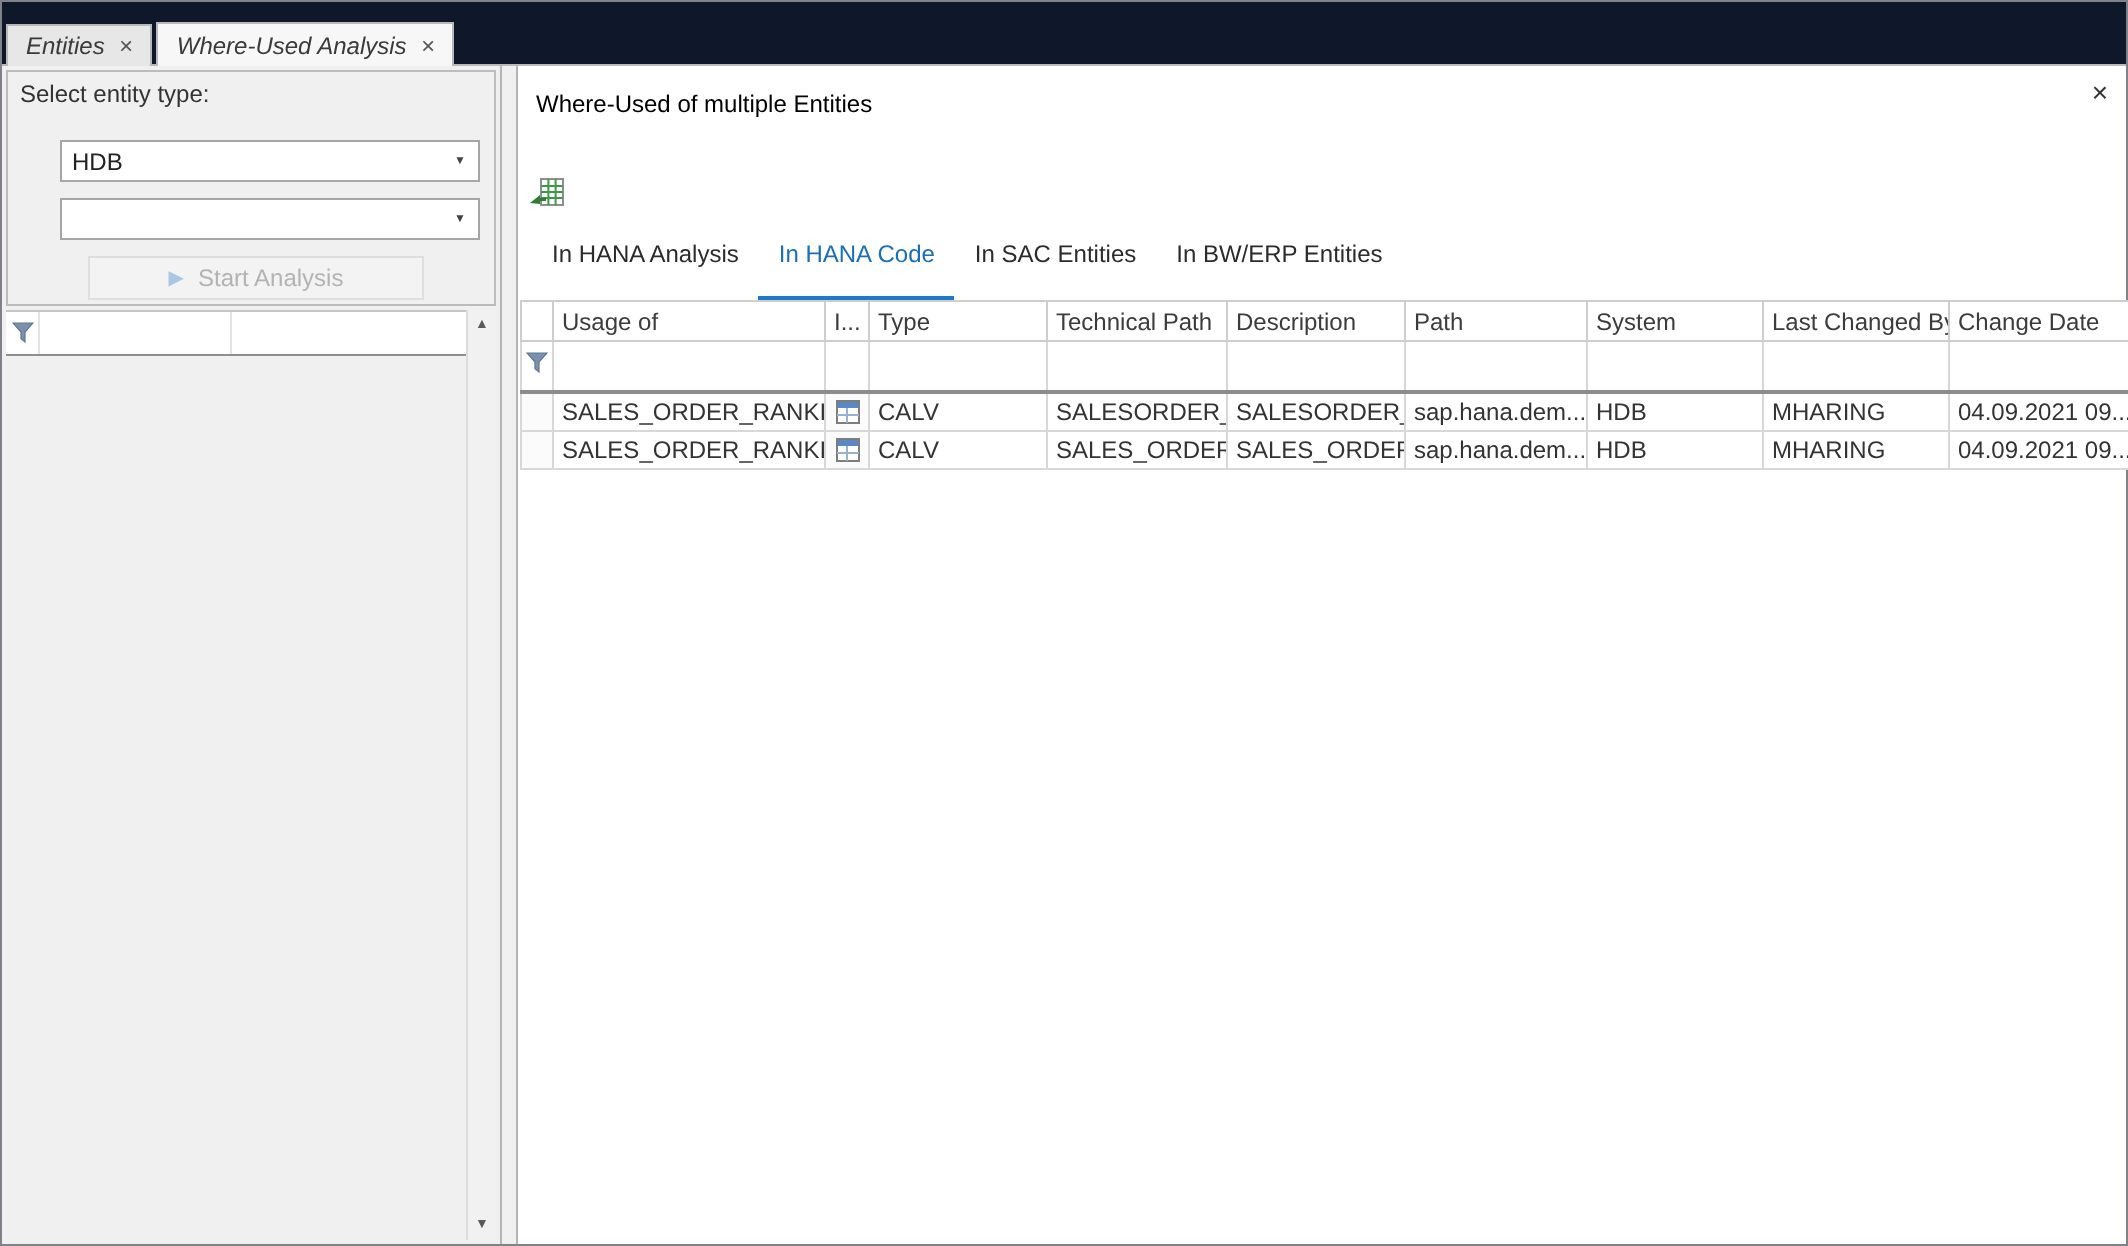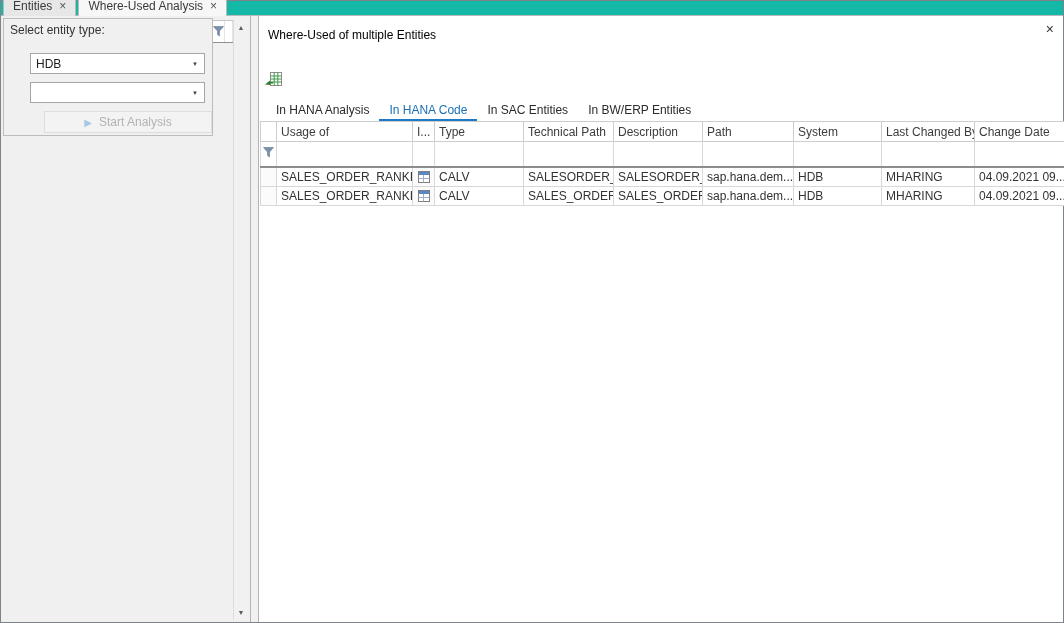--- a/index.html
+++ b/index.html
@@ -13,26 +13,27 @@
   .app {
     width: 1064px; height: 623px;
     border: 1px solid #7f8389;
     background: #f0f0f0;
     display: flex; flex-direction: column;
     position: relative;
   }
 
   
   .doc-tabbar {
-    height: 15px;
+    height: 32px;
     display: flex; align-items: flex-end;
-    background: #14b8a6;
+    background: #0f172a;
     border-bottom: 1px solid #b9b9b9;
     padding-left: 2px;
     flex: none;
+    font-style: italic;
   }
   .doc-tab {
     height: 21px;
     display: flex; align-items: center; gap: 7px;
     padding: 0 9px;
     border: 1px solid #b9b9b9; border-bottom: none;
     background: #e7e7e7; color: #3a3a3a;
     margin-right: 2px;
     position: relative; top: 1px;
   }
@@ -43,21 +44,21 @@
   .tab-close { color: #555; font-size: 12px; line-height: 1; }
 
   
   .main { flex: 1; display: flex; min-height: 0; }
 
   
   .left-panel {
     width: 250px; flex: none;
     background: #f0f0f0;
     border-right: 1px solid #b4b4b4;
-    display: flex; flex-direction: row;
+    display: flex; flex-direction: column;
     padding: 2px 2px 2px 2px;
   }
   .groupbox {
     border: 1px solid #bcbcbc;
     height: 118px; flex: none;
     background: #f0f0f0;
   }
   .gb-title { padding: 4px 6px 2px 6px; color: #333; }
   .dropdown {
     margin: 14px 7px 0 26px;
@@ -126,21 +127,21 @@
   .export-wrap { margin: 30px 0 0 6px; display: inline-block; }
 
   .inner-tabs { display: flex; margin: 10px 0 0 7px; }
   .itab {
     padding: 3px 10px 4px 10px;
     color: #2b2b2b;
   }
   .itab.active {
     color: #1a6fb5;
     border-bottom: 2px solid #1e7ac9;
-    padding-bottom: 2px;
+    padding-bottom: 14px;
   }
 
   
   .grid-table {
     border-collapse: collapse;
     table-layout: fixed;
     width: 892px;
     margin-left: 1px;
     background: #fff;
     font-size: 12px;

